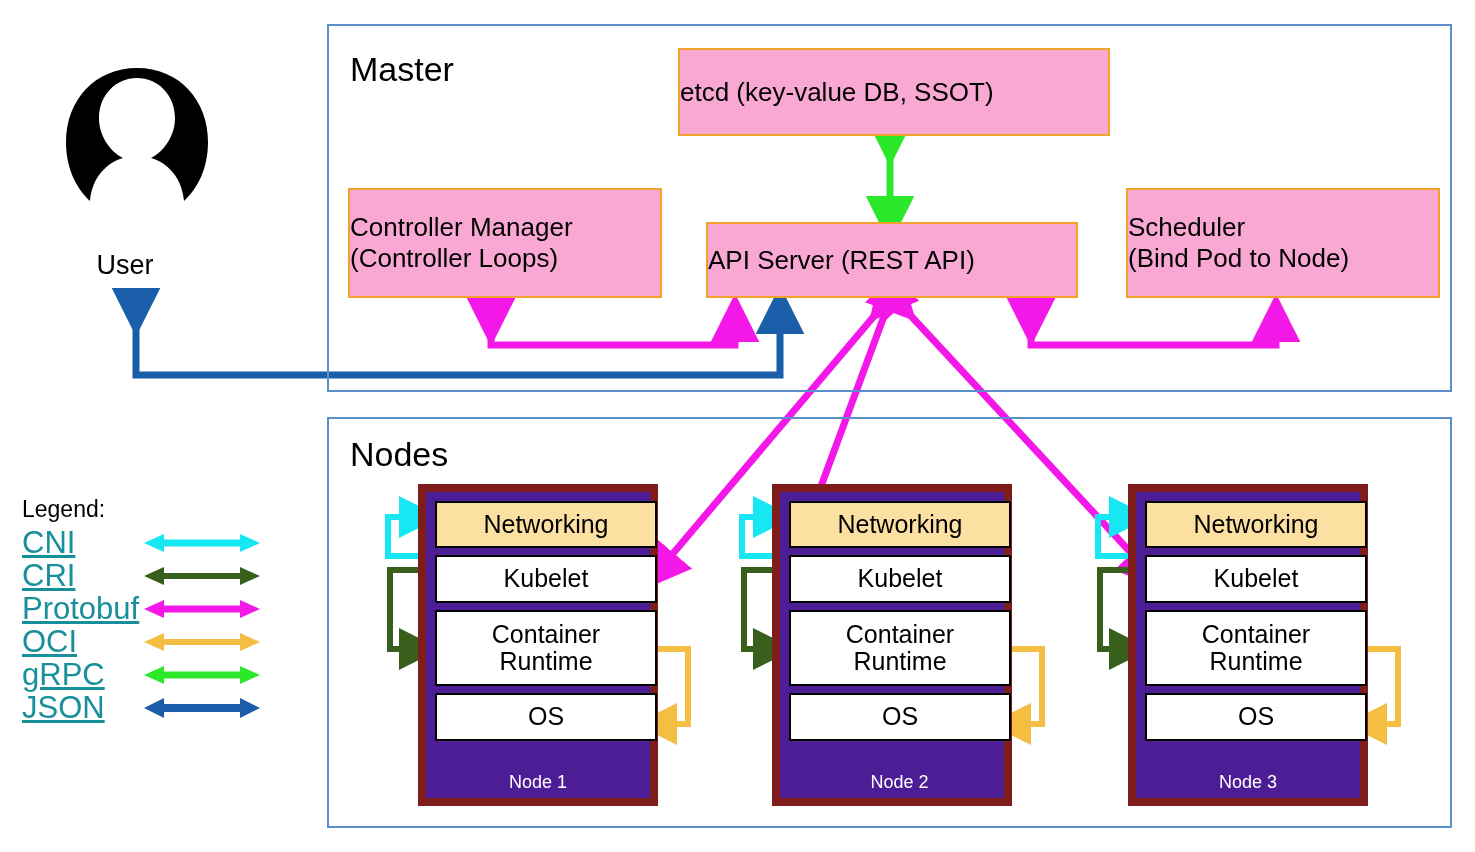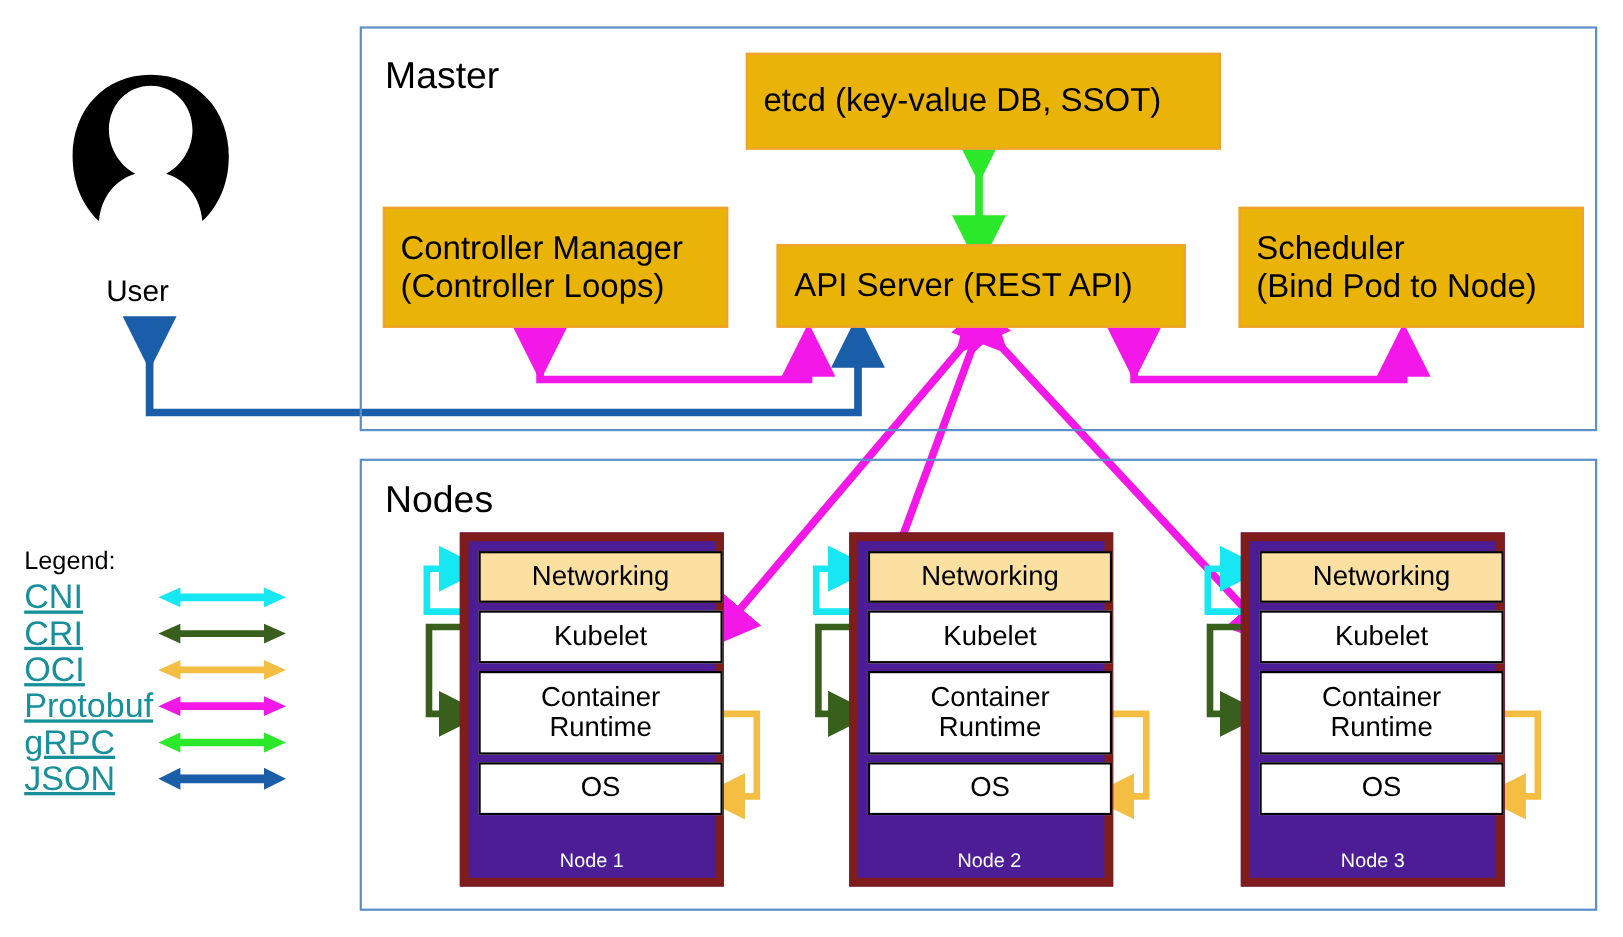--- a/index.html
+++ b/index.html
@@ -23,25 +23,24 @@
     font-size: 34px;
     color: #000;
     line-height: 1;
     white-space: nowrap;
   }
 
   
   .mbox {
     position: absolute;
     border: 2px solid #F2A22C;
-    background: #eab308;
+    background: #f9a8d4;
     display: flex;
     align-items: center;
-    padding-left: 14px;
-    font-size: 30px;
+    font-size: 26px;
     color: #000;
     line-height: 1.18;
     white-space: pre-line;
   }
 
   
   .user-icon { position: absolute; }
   .user-label {
     position: absolute;
     font-size: 27px;
@@ -250,38 +249,38 @@
     <div class="legend-row">
       <span class="legend-label">CRI</span>
       <svg class="legend-arrow" viewBox="0 0 120 26">
         <path d="M18,13 L102,13" stroke="#38601C" stroke-width="6" fill="none"></path>
         <path d="M2,13 L22,4 L22,22 z" fill="#38601C"></path>
         <path d="M118,13 L98,4 L98,22 z" fill="#38601C"></path>
       </svg>
     </div>
 
     <div class="legend-row">
+      <span class="legend-label">Protobuf</span>
+      <svg class="legend-arrow" viewBox="0 0 120 26">
+        <path d="M18,13 L102,13" stroke="#F318E8" stroke-width="7" fill="none"></path>
+        <path d="M2,13 L22,4 L22,22 z" fill="#F318E8"></path>
+        <path d="M118,13 L98,4 L98,22 z" fill="#F318E8"></path>
+      </svg>
+    </div>
+
+    <div class="legend-row">
       <span class="legend-label">OCI</span>
       <svg class="legend-arrow" viewBox="0 0 120 26">
         <path d="M18,13 L102,13" stroke="#F3BE42" stroke-width="6" fill="none"></path>
         <path d="M2,13 L22,4 L22,22 z" fill="#F3BE42"></path>
         <path d="M118,13 L98,4 L98,22 z" fill="#F3BE42"></path>
       </svg>
     </div>
 
     <div class="legend-row">
-      <span class="legend-label">Protobuf</span>
-      <svg class="legend-arrow" viewBox="0 0 120 26">
-        <path d="M18,13 L102,13" stroke="#F318E8" stroke-width="7" fill="none"></path>
-        <path d="M2,13 L22,4 L22,22 z" fill="#F318E8"></path>
-        <path d="M118,13 L98,4 L98,22 z" fill="#F318E8"></path>
-      </svg>
-    </div>
-
-    <div class="legend-row">
       <span class="legend-label">gRPC</span>
       <svg class="legend-arrow" viewBox="0 0 120 26">
         <path d="M18,13 L102,13" stroke="#2BE82B" stroke-width="7" fill="none"></path>
         <path d="M2,13 L22,4 L22,22 z" fill="#2BE82B"></path>
         <path d="M118,13 L98,4 L98,22 z" fill="#2BE82B"></path>
       </svg>
     </div>
 
     <div class="legend-row">
       <span class="legend-label">JSON</span>

